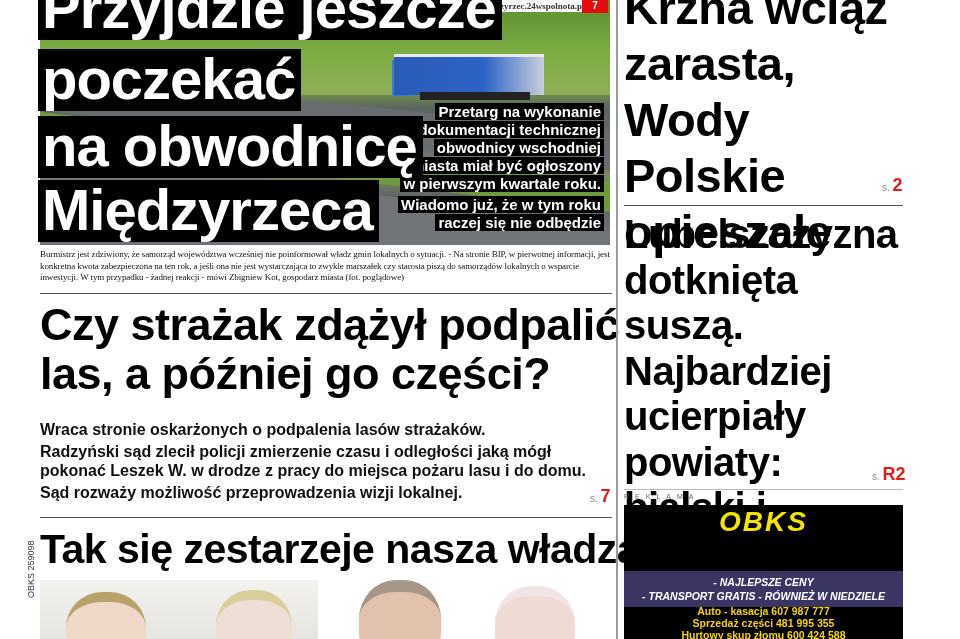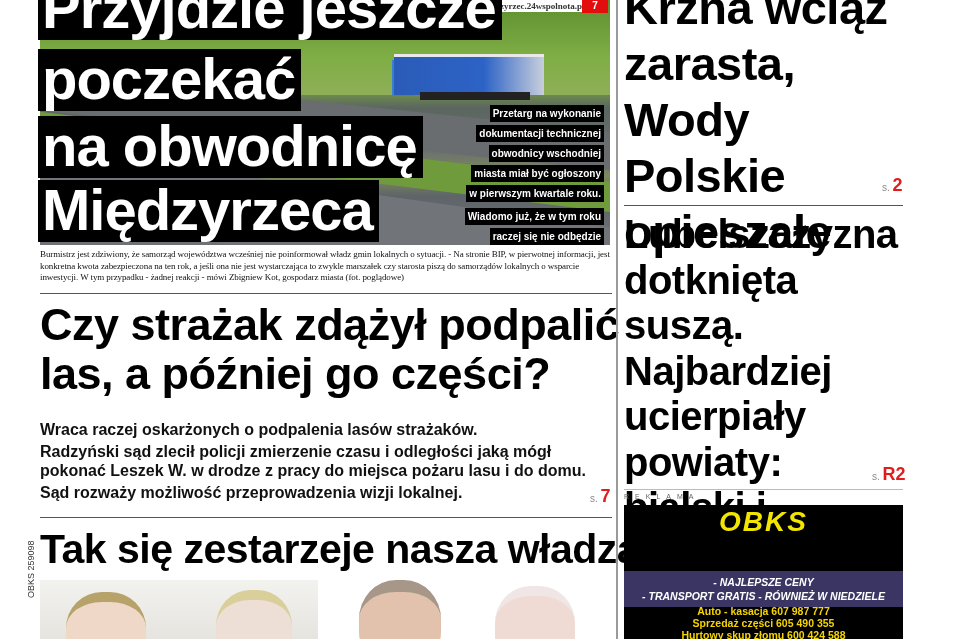--- a/index.html
+++ b/index.html
@@ -29,21 +29,21 @@
   .hero-headline { position:absolute; left:38px; top:0; }
   .hl-line {
     position:absolute; left:0; background:#000; color:#fff;
     font-family: "Liberation Sans Narrow","Liberation Sans",sans-serif; font-weight:bold;
     font-size:58px; line-height:60px; padding:0 6px 2px 4px; white-space:nowrap; letter-spacing:-1px;
   }
   .url-badge { position:absolute; left:475px; top:0; height:12px; padding:0 6px; background:#fff; color:#333; font-family:"Liberation Serif",serif; font-weight:bold; font-size:9px; line-height:12px; }
   .page-badge { position:absolute; left:582px; top:0; width:26px; height:13px; background:#e30d0d; color:#fff; font-weight:bold; font-size:10px; text-align:center; line-height:11px; }
 
   .hero-deck { position:absolute; right:6px; top:103px; text-align:right; }
-  .deck-line { display:inline-block; background:#000; color:#fff; font-family:"Liberation Sans Narrow","Liberation Sans",sans-serif; font-weight:bold; font-size:10px; line-height:17px; padding:0 3px; margin-bottom:1px; white-space:nowrap; }
+  .deck-line { display:inline-block; background:#000; color:#fff; font-family:"Liberation Sans Narrow","Liberation Sans",sans-serif; font-weight:bold; font-size:15px; line-height:17px; padding:0 3px; margin-bottom:1px; white-space:nowrap; }
 
   .caption { position:absolute; left:40px; top:249px; width:572px; font-size:9px; line-height:11.5px; color:#111; font-family:Liberation Serif, serif; letter-spacing:-0.1px; }
 
   .rule { position:absolute; height:1px; background:#555; }
 
   .story2-title { position:absolute; left:40px; top:300px; width:580px; font-family:"Liberation Sans Narrow","Liberation Sans",sans-serif; font-weight:bold; font-size:45px; line-height:49px; color:#000; letter-spacing:-0.5px; }
   .story2-deck { position:absolute; left:40px; top:420px; width:560px; font-family:"Liberation Sans Narrow","Liberation Sans",sans-serif; font-weight:bold; font-size:16px; line-height:19px; color:#111; }
   .story2-deck p { margin:0 0 3px 0; }
   .page-ref { position:absolute; font-size:10px; color:#888; }
   .page-ref .num { color:#e31b1b; font-weight:bold; font-size:18px; }
@@ -106,21 +106,21 @@
     <div class="hl-line" style="top:180px;">Międzyrzeca</div>
   </div>
 
   <div class="caption">Burmistrz jest zdziwiony, że samorząd województwa wcześniej nie poinformował władz gmin lokalnych o sytuacji. - Na stronie BIP, w pierwotnej informacji, jest konkretna kwota zabezpieczona na ten rok, a jeśli ona nie jest wystarczająca to zwykle marszałek czy starosta piszą do samorządów lokalnych o wsparcie inwestycji. W tym przypadku - żadnej reakcji - mówi Zbigniew Kot, gospodarz miasta (fot. poglądowe)</div>
 
   <div class="rule" style="left:40px; top:293px; width:572px;"></div>
 
   <div class="story2-title">Czy strażak zdążył podpalić las, a później go części?</div>
 
   <div class="story2-deck">
-    <p>Wraca raczej oskarżonych o podpalenia lasów strażaków.</p>
+    <p>Wraca stronie oskarżonych o podpalenia lasów strażaków.</p>
     <p>Radzyński sąd zlecił policji zmierzenie czasu i odległości jaką mógł pokonać Leszek W. w drodze z pracy do miejsca pożaru lasu i do domu.</p>
     <p>Sąd rozważy możliwość przeprowadzenia wizji lokalnej.</p>
   </div>
   <div class="page-ref" style="left:590px; top:486px;">
     <span>s.</span>
     <span class="num">7</span>
   </div>
 
   <div class="rule" style="left:40px; top:517px; width:572px;"></div>
 
@@ -157,16 +157,16 @@
 <div class="reklama">REKLAMA</div>
 
 <div class="ad">
   <div class="ad-title" style="top:2px; font-size:28px; line-height:30px;">OBKS</div>
   <div class="ad-band">
     <div style="margin-top:4px;">- NAJLEPSZE CENY</div>
     <div>- TRANSPORT GRATIS - RÓWNIEŻ W NIEDZIELE</div>
   </div>
   <div class="ad-lines">
     <div>Auto - kasacja 607 987 777</div>
-    <div>Sprzedaż części 605 490 355</div>
+    <div>Sprzedaż części 481 995 355</div>
     <div>Hurtowy skup złomu 600 424 588</div>
   </div>
 </div>
 
 </body></html>

